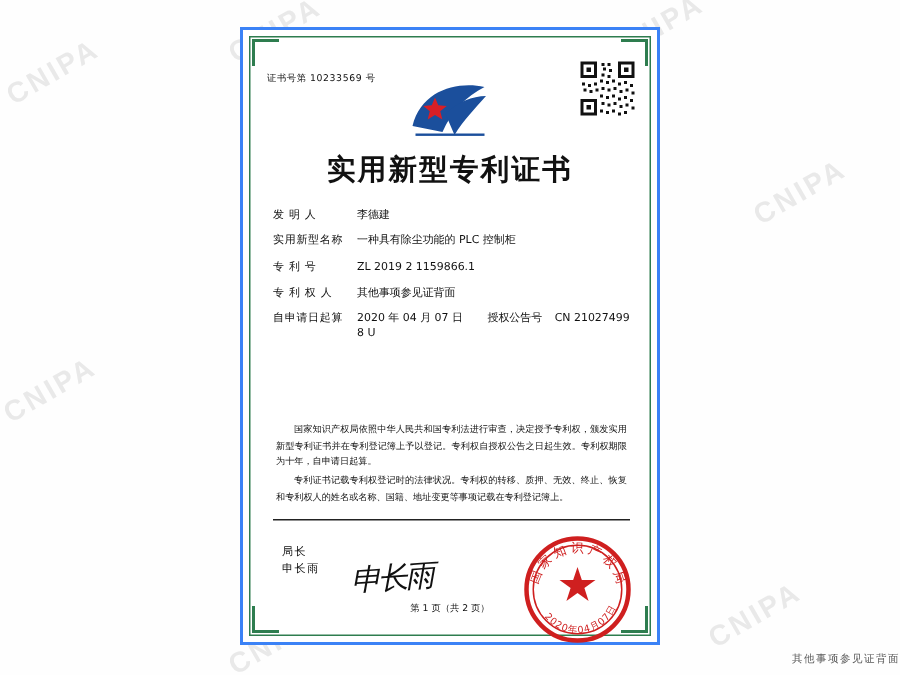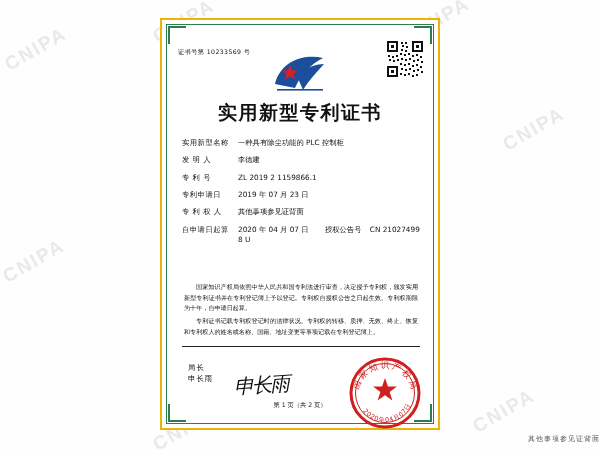--- a/index.html
+++ b/index.html
@@ -42,21 +42,21 @@
   .wm-g { font-size: 19px; left: 470px; top: 400px; }
 
   
   .cert {
     position: absolute;
     left: 160px;
     top: 18px;
     width: 280px;
     height: 412px;
     background: #ffffff;
-    border: 2px solid #eab308;
+    border: 2px solid #3b82f6;
     box-sizing: border-box;
   }
   .cert-inner {
     position: absolute;
     left: 4px;
     top: 4px;
     right: 4px;
     bottom: 4px;
     border: 1px solid #2e7d4f;
     box-sizing: border-box;
@@ -316,38 +316,34 @@
         <path d="M26 22 C34 14, 44 10, 53 10 C46 18, 38 26, 32 36 Z" fill="#1b4f9c"></path>
         <rect x="6" y="35" width="46" height="1.6" fill="#1b4f9c"></rect>
       </svg>
     </div>
 
     <div class="title">实用新型专利证书</div>
 
     <div class="fields">
 
       <div class="frow">
+        <div class="flabel">发 明 人</div>
+        <div class="fvalue">李德建</div>
+      </div>
+
+      <div class="frow">
         <div class="flabel">实用新型名称</div>
         <div class="fvalue">一种具有除尘功能的 PLC 控制柜</div>
       </div>
 
       <div class="frow">
-        <div class="flabel">发 明 人</div>
-        <div class="fvalue">李德建</div>
-      </div>
-
-      <div class="frow">
         <div class="flabel">专 利 号</div>
         <div class="fvalue">ZL 2019 2 1159866.1</div>
       </div>
 
-      <div class="frow">
-        <div class="flabel">专利申请日</div>
-        <div class="fvalue">2019 年 07 月 23 日</div>
-      </div>
 
       <div class="frow">
         <div class="flabel">专 利 权 人</div>
         <div class="fvalue">其他事项参见证背面</div>
       </div>
 
 
       <div class="frow">
         <div class="flabel">自申请日起算</div>
         <div class="fvalue">

